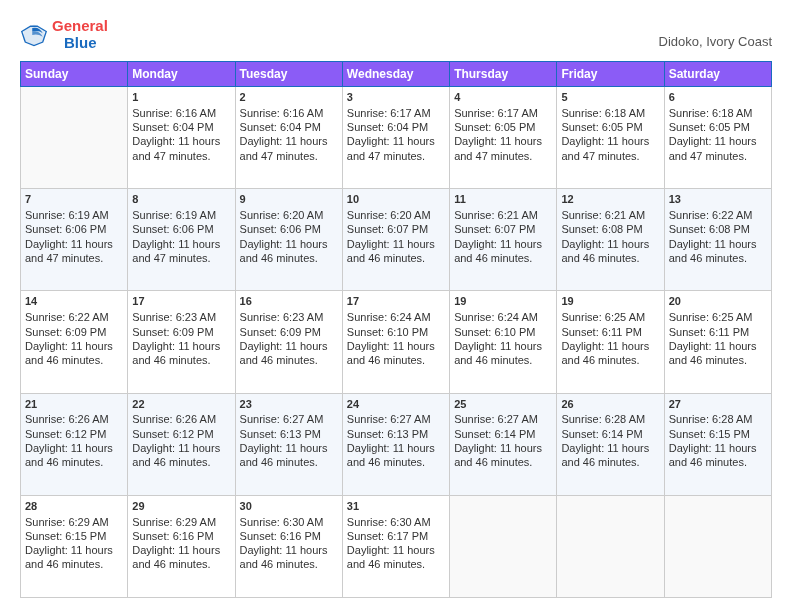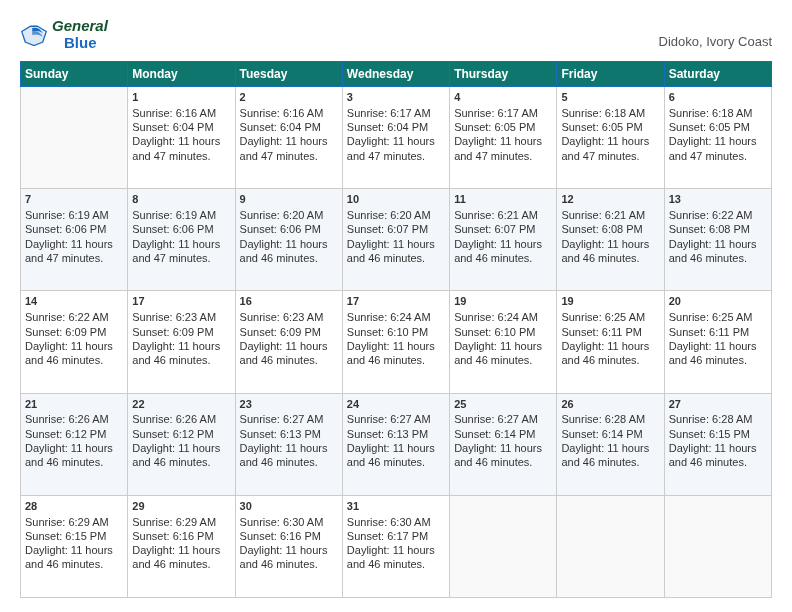--- a/index.html
+++ b/index.html
@@ -26,21 +26,21 @@
     .logo {
       display: flex;
       align-items: center;
       gap: 4px;
     }
     .logo-text {
       font-size: 15px;
       font-weight: bold;
       line-height: 1.1;
     }
-    .logo-text .general { color: #14532d; font-style: italic; }
+    .logo-text .general { color: #ef4444; }
     .logo-text .blue { color: #1a6bbf; margin-left: 12px; }
     .logo-icon {
       width: 28px;
       height: 28px;
     }
     .title-block {
       text-align: right;
     }
     .month-title {
       font-size: 30px;
@@ -54,21 +54,21 @@
       margin-top: 16px;
     }
     .calendar {
       flex: 1;
       border: 1px solid #ccc;
       border-collapse: collapse;
       width: 100%;
       table-layout: fixed;
     }
     .calendar th {
-      background-color: #0f766e;
+      background-color: #8b5cf6;
       color: #fff;
       font-size: 12px;
       font-weight: bold;
       padding: 5px 4px;
       text-align: left;
       border: 1px solid #1a6bbf;
     }
     .calendar td {
       vertical-align: top;
       border: 1px solid #ccc;

